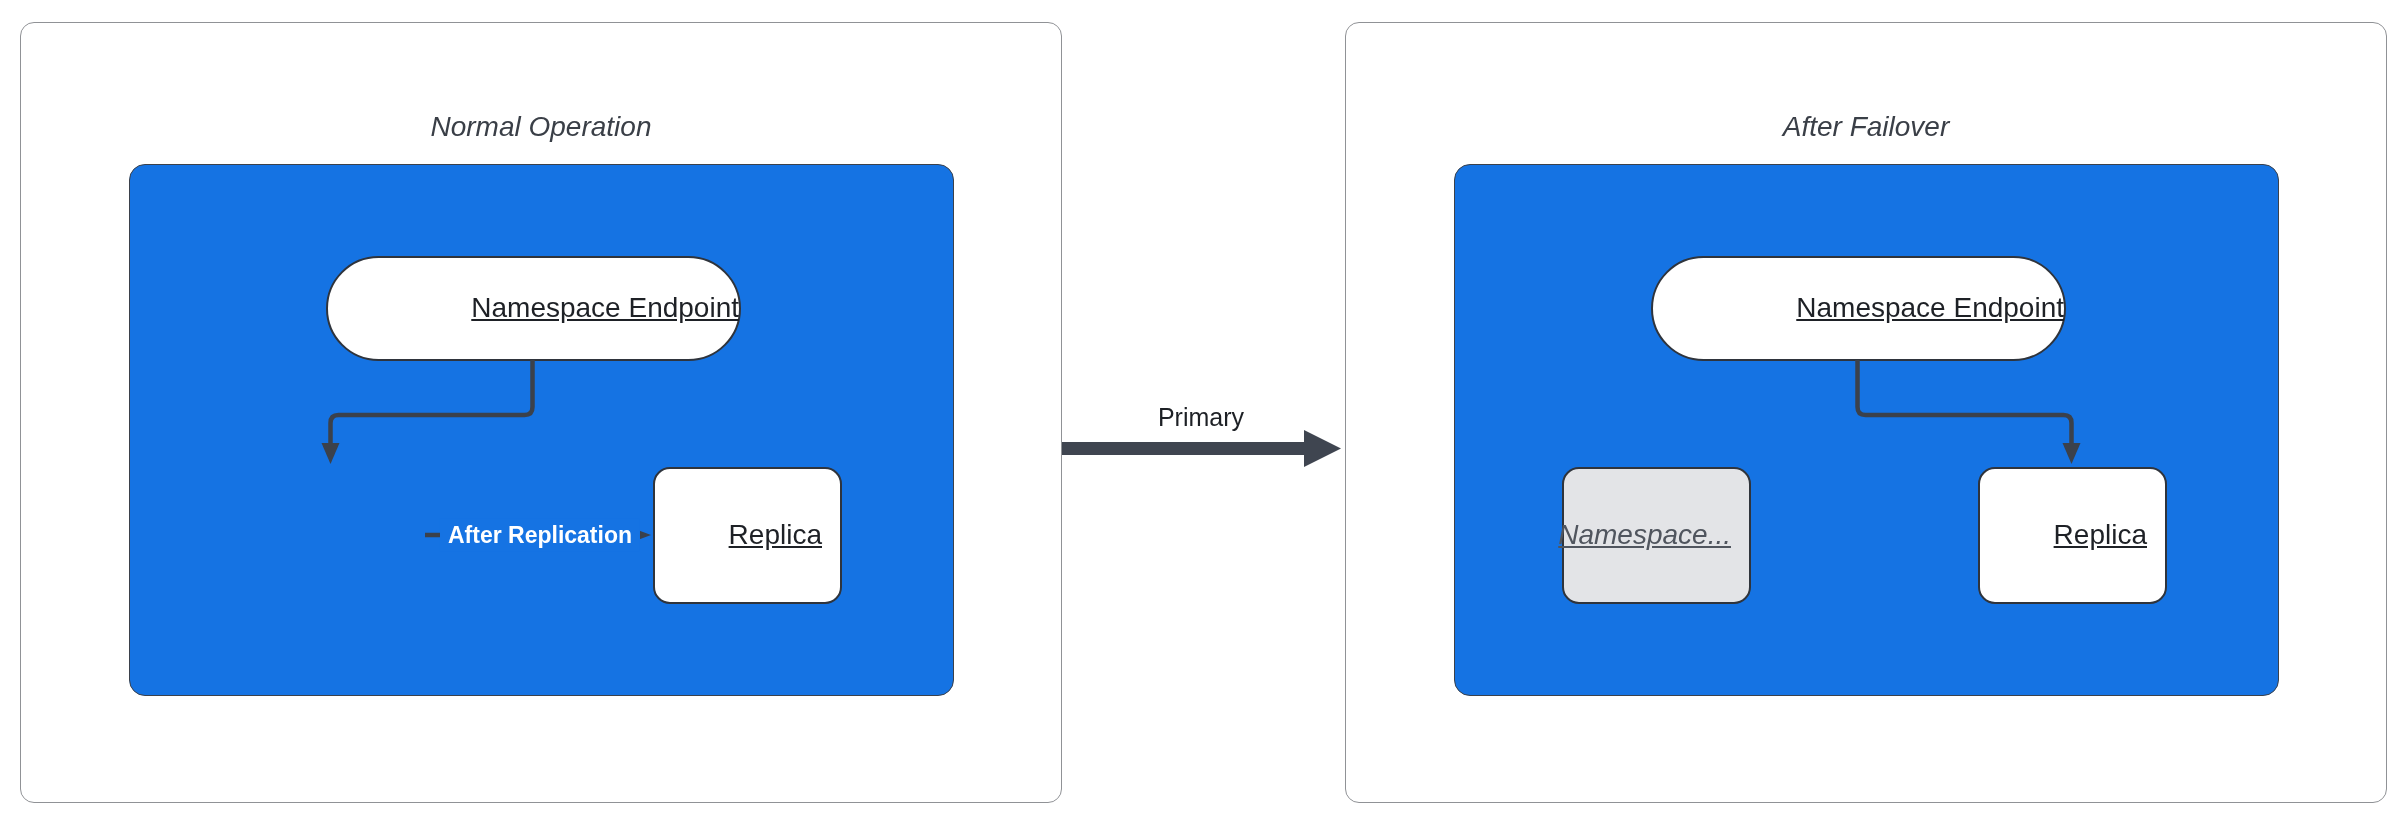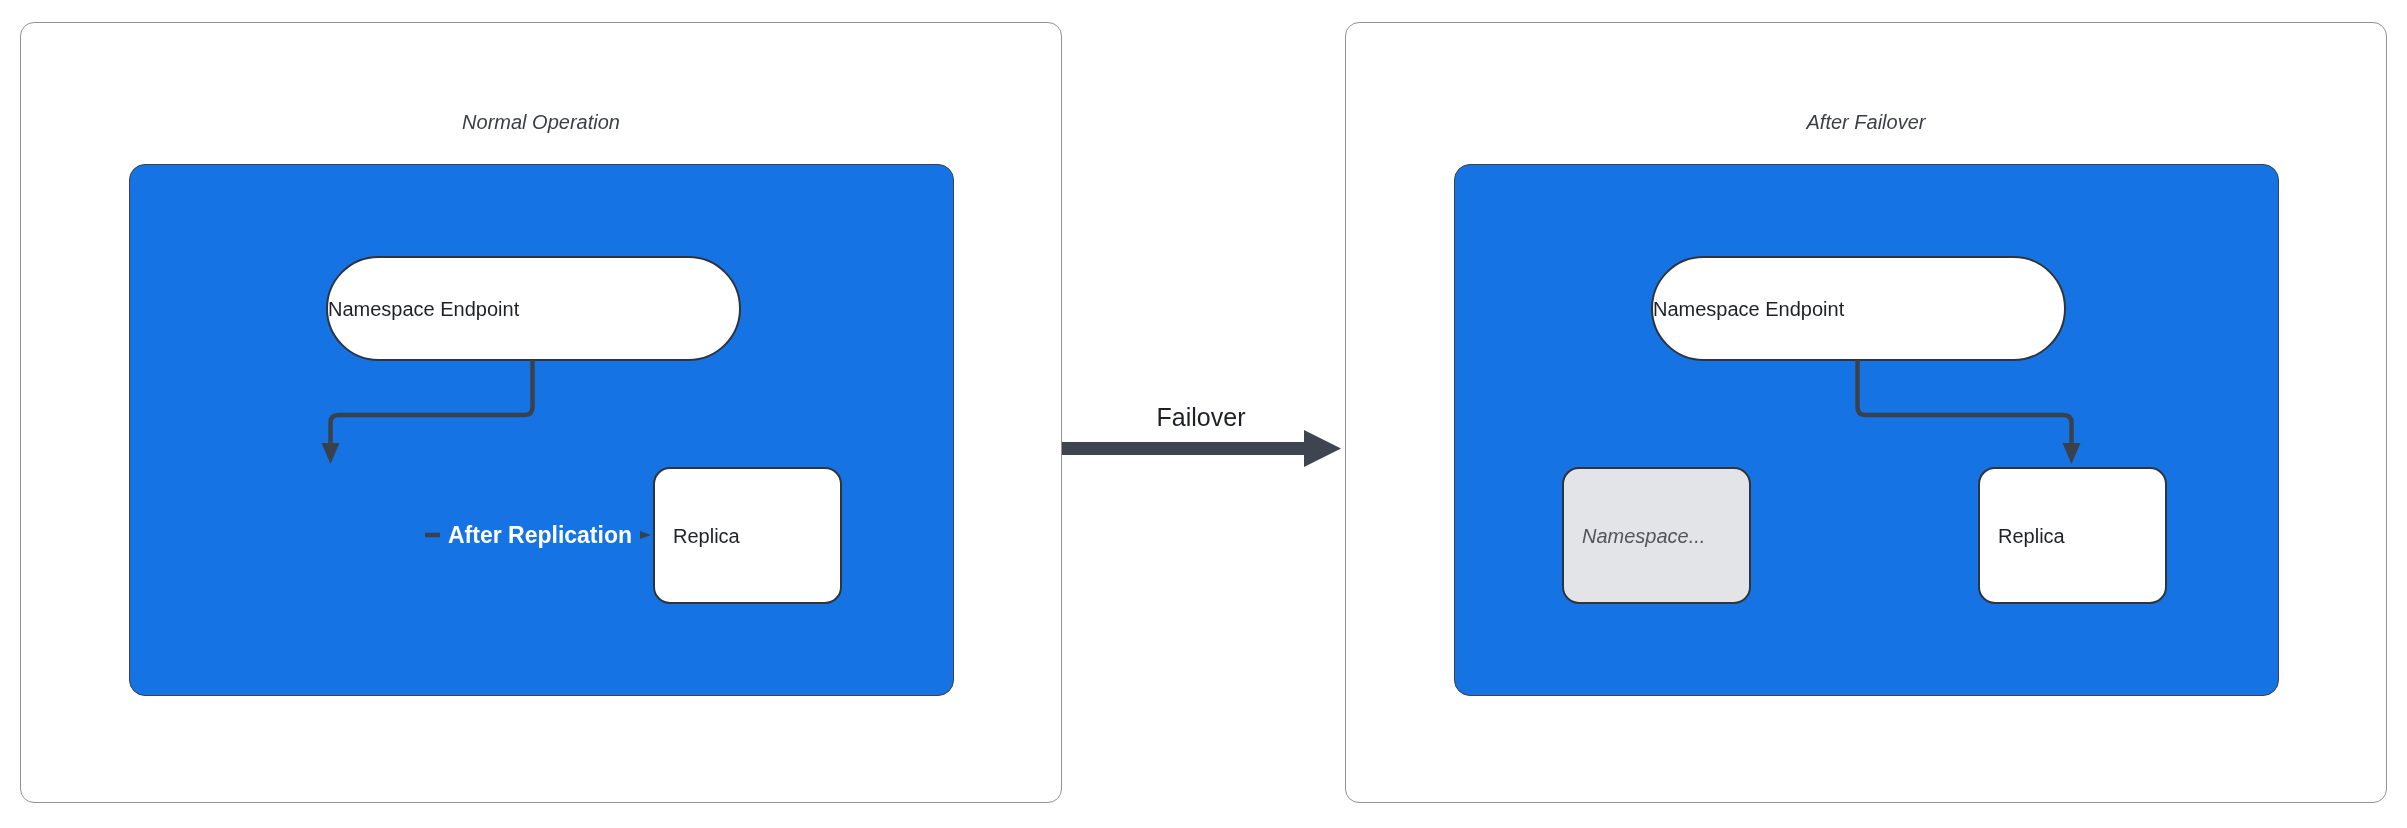--- a/index.html
+++ b/index.html
@@ -16,40 +16,40 @@
     background:#ffffff;
     border:1px solid var(--panel-border,#909296);
     border-radius:14px;
     box-sizing:border-box;
   }
   .panel-left{left:20px;}
   .panel-right{left:1345px;}
   .panel-title{
     position:absolute;top:88px;left:0;width:100%;
     margin:0;text-align:center;
-    font-size:20px;font-weight:400;font-style:italic;
+    font-size:28px;font-weight:400;font-style:italic;
     color:var(--title-text,#3a3f47);
   }
   
   .cluster{
     position:absolute;left:108px;top:141px;width:825px;height:532px;
     background:var(--cluster-blue,#1573e3);
     border:1px solid var(--edge-dark,#3b414b);
     border-radius:16px;
     box-sizing:border-box;
   }
   
   .node{
     position:absolute;
-    display:flex;align-items:center;justify-content:flex-start;
+    display:flex;align-items:center;justify-content:flex-end;
     background:#ffffff;
     border:2px solid var(--node-border,#2f343c);
     box-sizing:border-box;
-    font-size:20px;color:var(--node-text,#1e2126);
-    text-align:center;line-height:1.3;
+    font-size:28px;color:var(--node-text,#1e2126);
+    text-align:center;line-height:1.3;text-decoration:underline;
   }
   .pill{
     left:305px;top:233px;width:415px;height:105px;
     border-radius:53px;
   }
   .box{
     top:444px;width:189px;height:137px;
     border-radius:17px;
     padding:0 18px;
   }
@@ -132,15 +132,15 @@
     <polygon points="651,535 627,526 627,544"></polygon>
 
     <path d="M 1857.5 360 V 407 Q 1857.5 415 1865.5 415 H 2063.5 Q 2071.5 415 2071.5 423 V 446"></path>
     <polygon points="2071.5,464 2062.5,443 2080.5,443"></polygon>
 
     <path class="thick" d="M 1062 448.5 H 1307"></path>
     <polygon class="thick-head" points="1341,448.5 1304,430 1304,467"></polygon>
   </svg>
 
   <div class="edge-label replication-label">After Replication</div>
-  <div class="transition-label">Failover</div>
+  <div class="transition-label">Primary</div>
 
 </div>
 
 </body></html>

